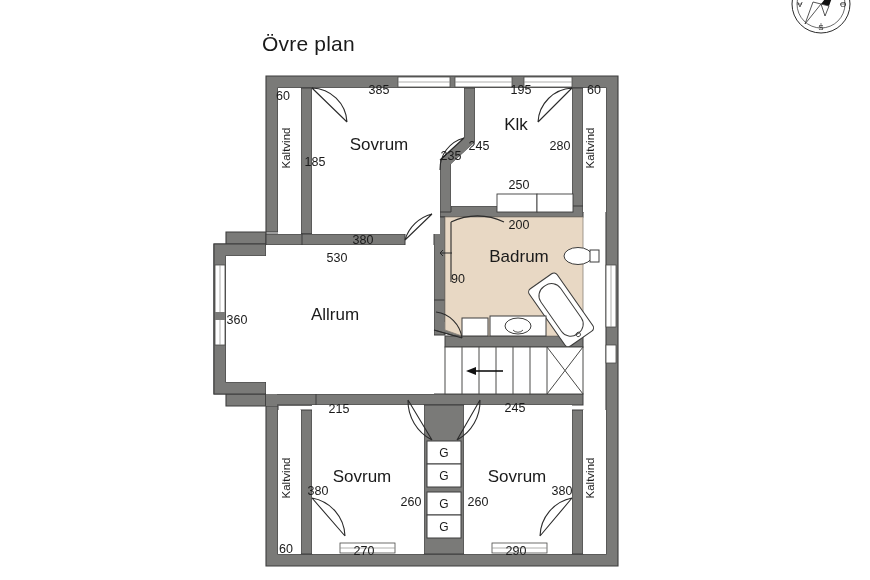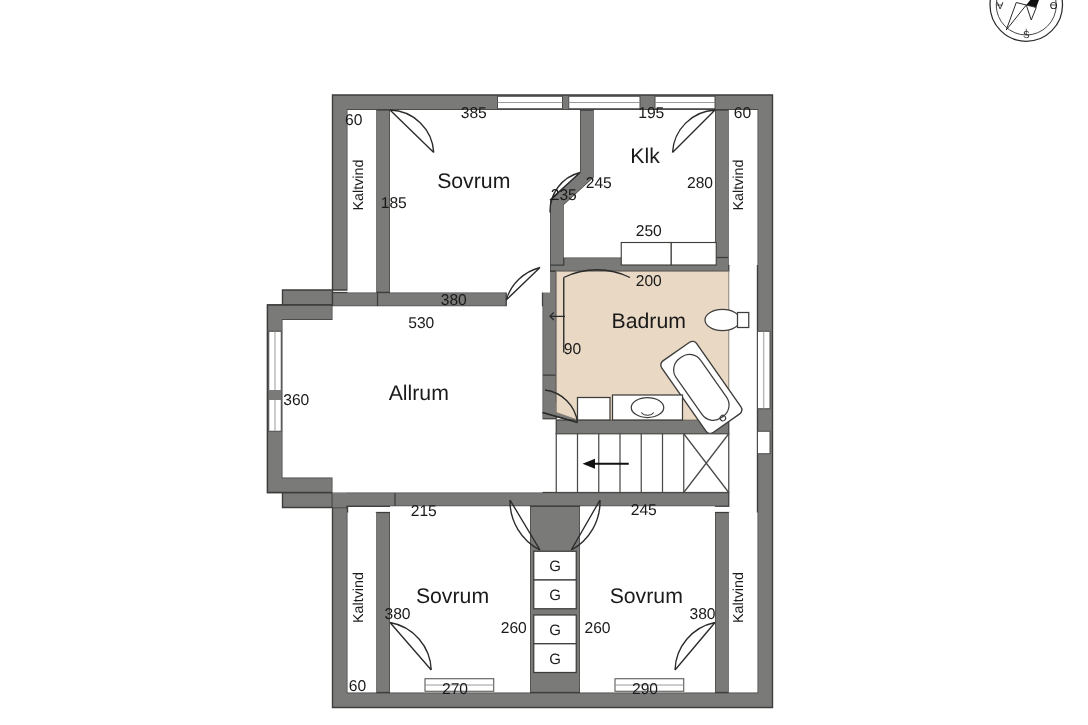--- a/index.html
+++ b/index.html
@@ -42,20 +42,21 @@
   .room-label { font-size: 17px; }
   .dim-label { font-size: 12.5px; }
   .g-label { font-size: 12px; }
   .attic-label { font-size: 11.5px; }
 </style>
 </head>
 <body>
 
 <div id="plan-root">
 
+  <div class="plan-title">Övre plan</div>
 
   <div class="compass-wrap">
     <svg width="64" height="64" viewBox="0 0 64 64">
       <circle cx="32" cy="32" r="29" fill="#ffffff" stroke="#2b2b2b" stroke-width="1"></circle>
       <circle cx="32" cy="32" r="24" fill="none" stroke="#2b2b2b" stroke-width="0.7"></circle>
       <g stroke="#2b2b2b" stroke-width="0.6">
         <line x1="32" y1="8" x2="32" y2="13"></line>
         <line x1="32" y1="51" x2="32" y2="56"></line>
         <line x1="8" y1="32" x2="13" y2="32"></line>
         <line x1="51" y1="32" x2="56" y2="32"></line>

